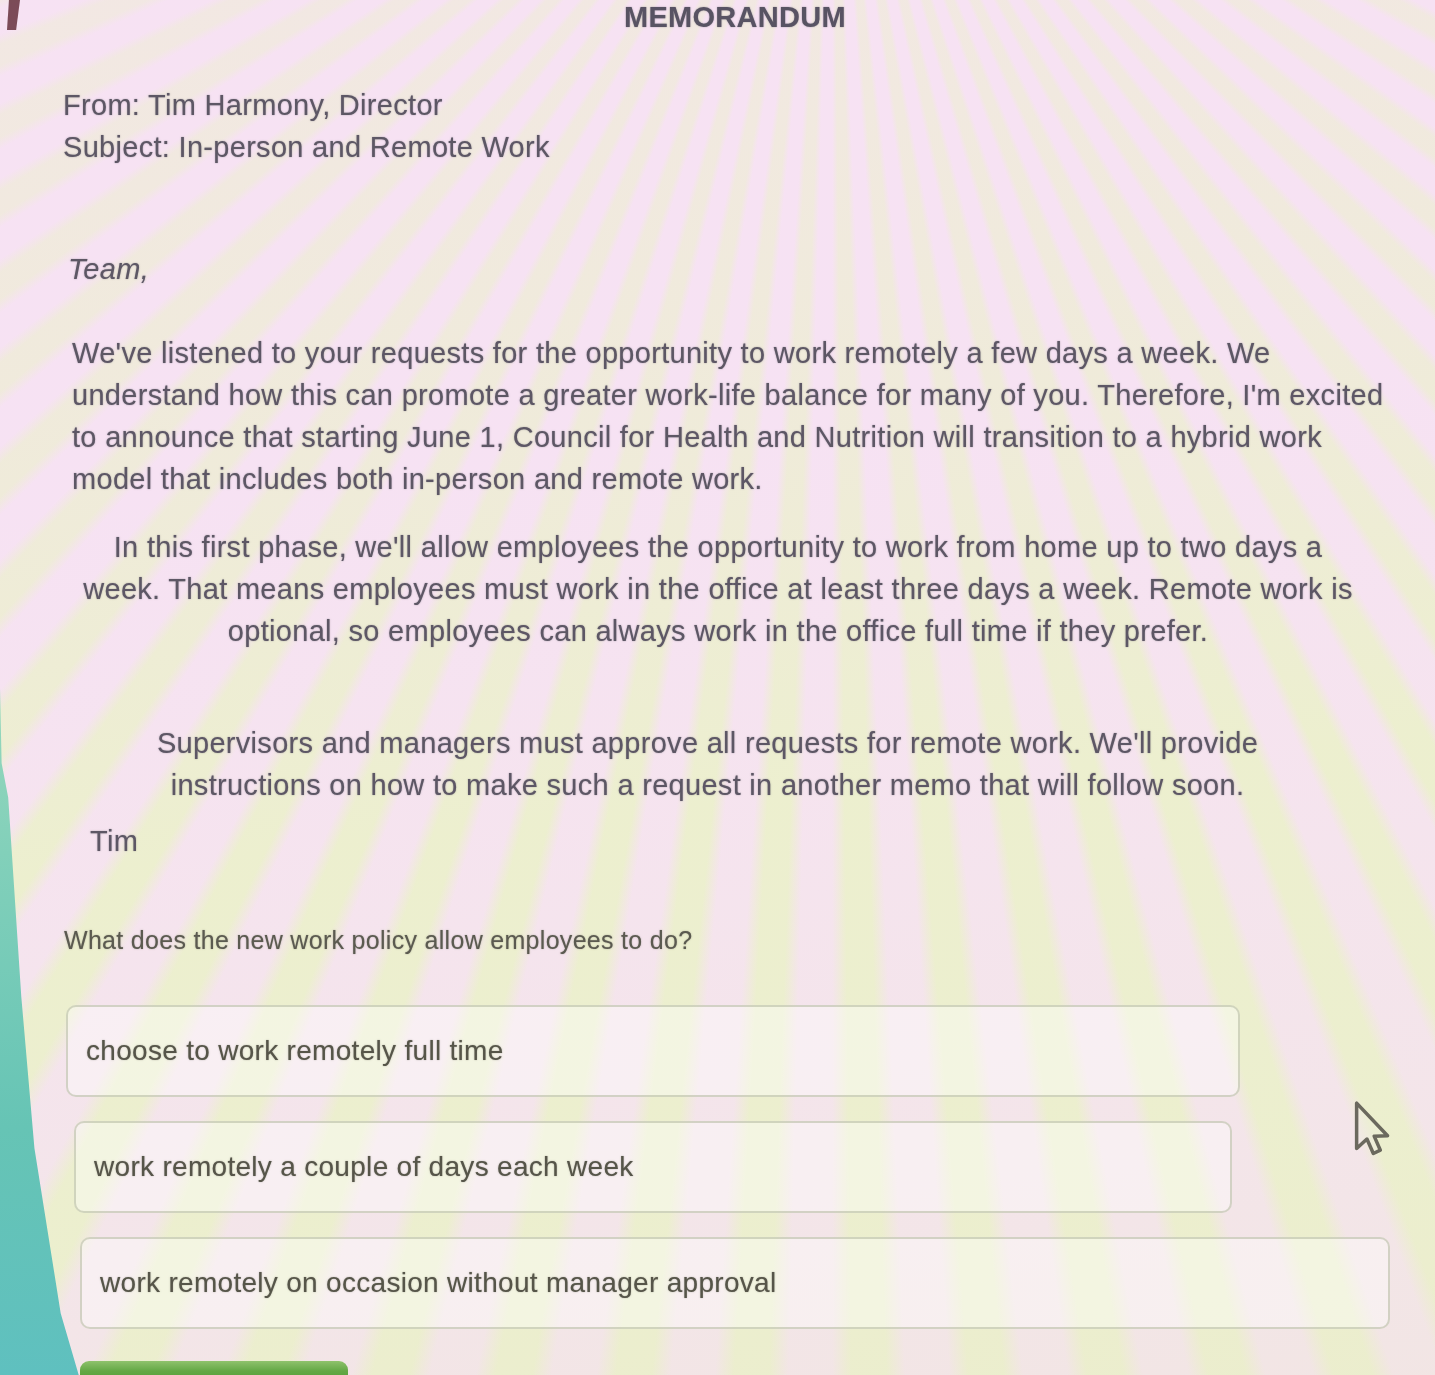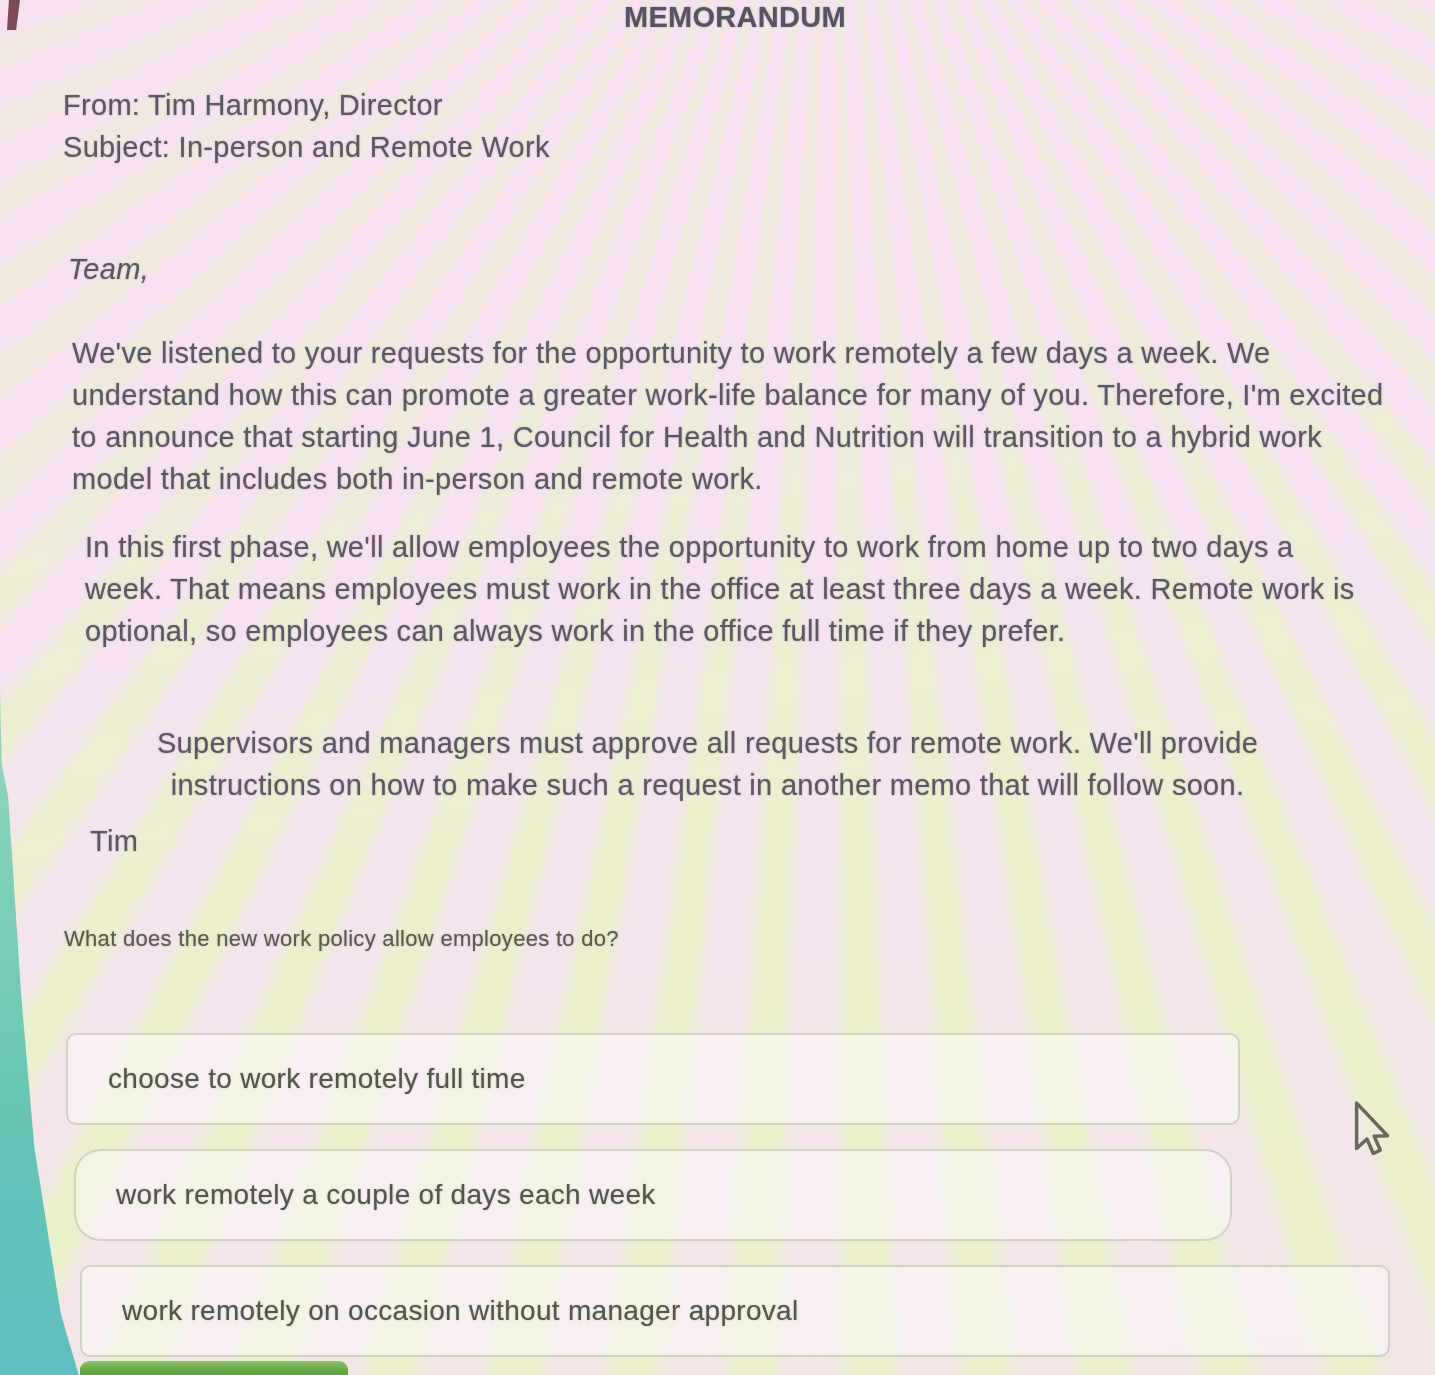--- a/index.html
+++ b/index.html
@@ -37,41 +37,40 @@
     position:absolute;color:#5d5765;font-size:29px;line-height:42px;
     letter-spacing:.3px;text-shadow:0 0 1.6px rgba(93,87,101,.55);
   }
   .memo-title{
     left:0;top:-4px;width:1470px;text-align:center;font-weight:bold;
     color:#585363;text-shadow:0 0 1.6px rgba(88,83,99,.6);
   }
   .memo-head{left:63px;top:84px;width:1320px;}
   .memo-greeting{left:68px;top:248px;font-style:italic;}
   .memo-p1{left:72px;top:332px;width:1312px;}
-  .memo-p2{left:85px;top:526px;width:1292px;}
+  .memo-p2{left:72px;top:526px;width:1292px;text-align:center;}
   .memo-p3{left:85px;top:722px;width:1245px;text-align:center;}
   .memo-sig{left:90px;top:820px;text-align:center;}
   .quiz-question{
     position:absolute;left:64px;top:926px;width:1300px;
-    color:#5b5a50;font-size:22px;letter-spacing:.3px;
+    color:#5b5a50;font-size:25px;letter-spacing:.3px;
     text-shadow:0 0 1.6px rgba(91,90,80,.5);
   }
   .answer-option{
     position:absolute;height:92px;display:flex;align-items:center;
-    padding-left:40px;box-sizing:border-box;
+    padding-left:18px;box-sizing:border-box;
     background:rgba(255,255,255,0.40);
     border:2px solid rgba(178,184,158,0.55);
     border-radius:10px;
     color:#565549;font-size:28px;letter-spacing:.3px;
     text-shadow:0 0 1.5px rgba(86,85,73,.5);
     cursor:pointer;
-    margin-top:28px;
   }
   .opt-1{left:66px;top:1005px;width:1174px;}
-  .opt-2{left:74px;top:1121px;width:1158px;border-radius:27px;}
+  .opt-2{left:74px;top:1121px;width:1158px;}
   .opt-3{left:80px;top:1237px;width:1310px;}
   .submit-button{
     position:absolute;left:80px;top:1361px;width:268px;height:18px;
     background:linear-gradient(180deg,#8fc26c 0%,#64a846 55%,#57a03c 100%);
     border-radius:9px 9px 0 0;cursor:pointer;
   }
   .mouse-cursor{position:absolute;left:1344px;top:1098px;}
 </style>
 </head>
 <body>

